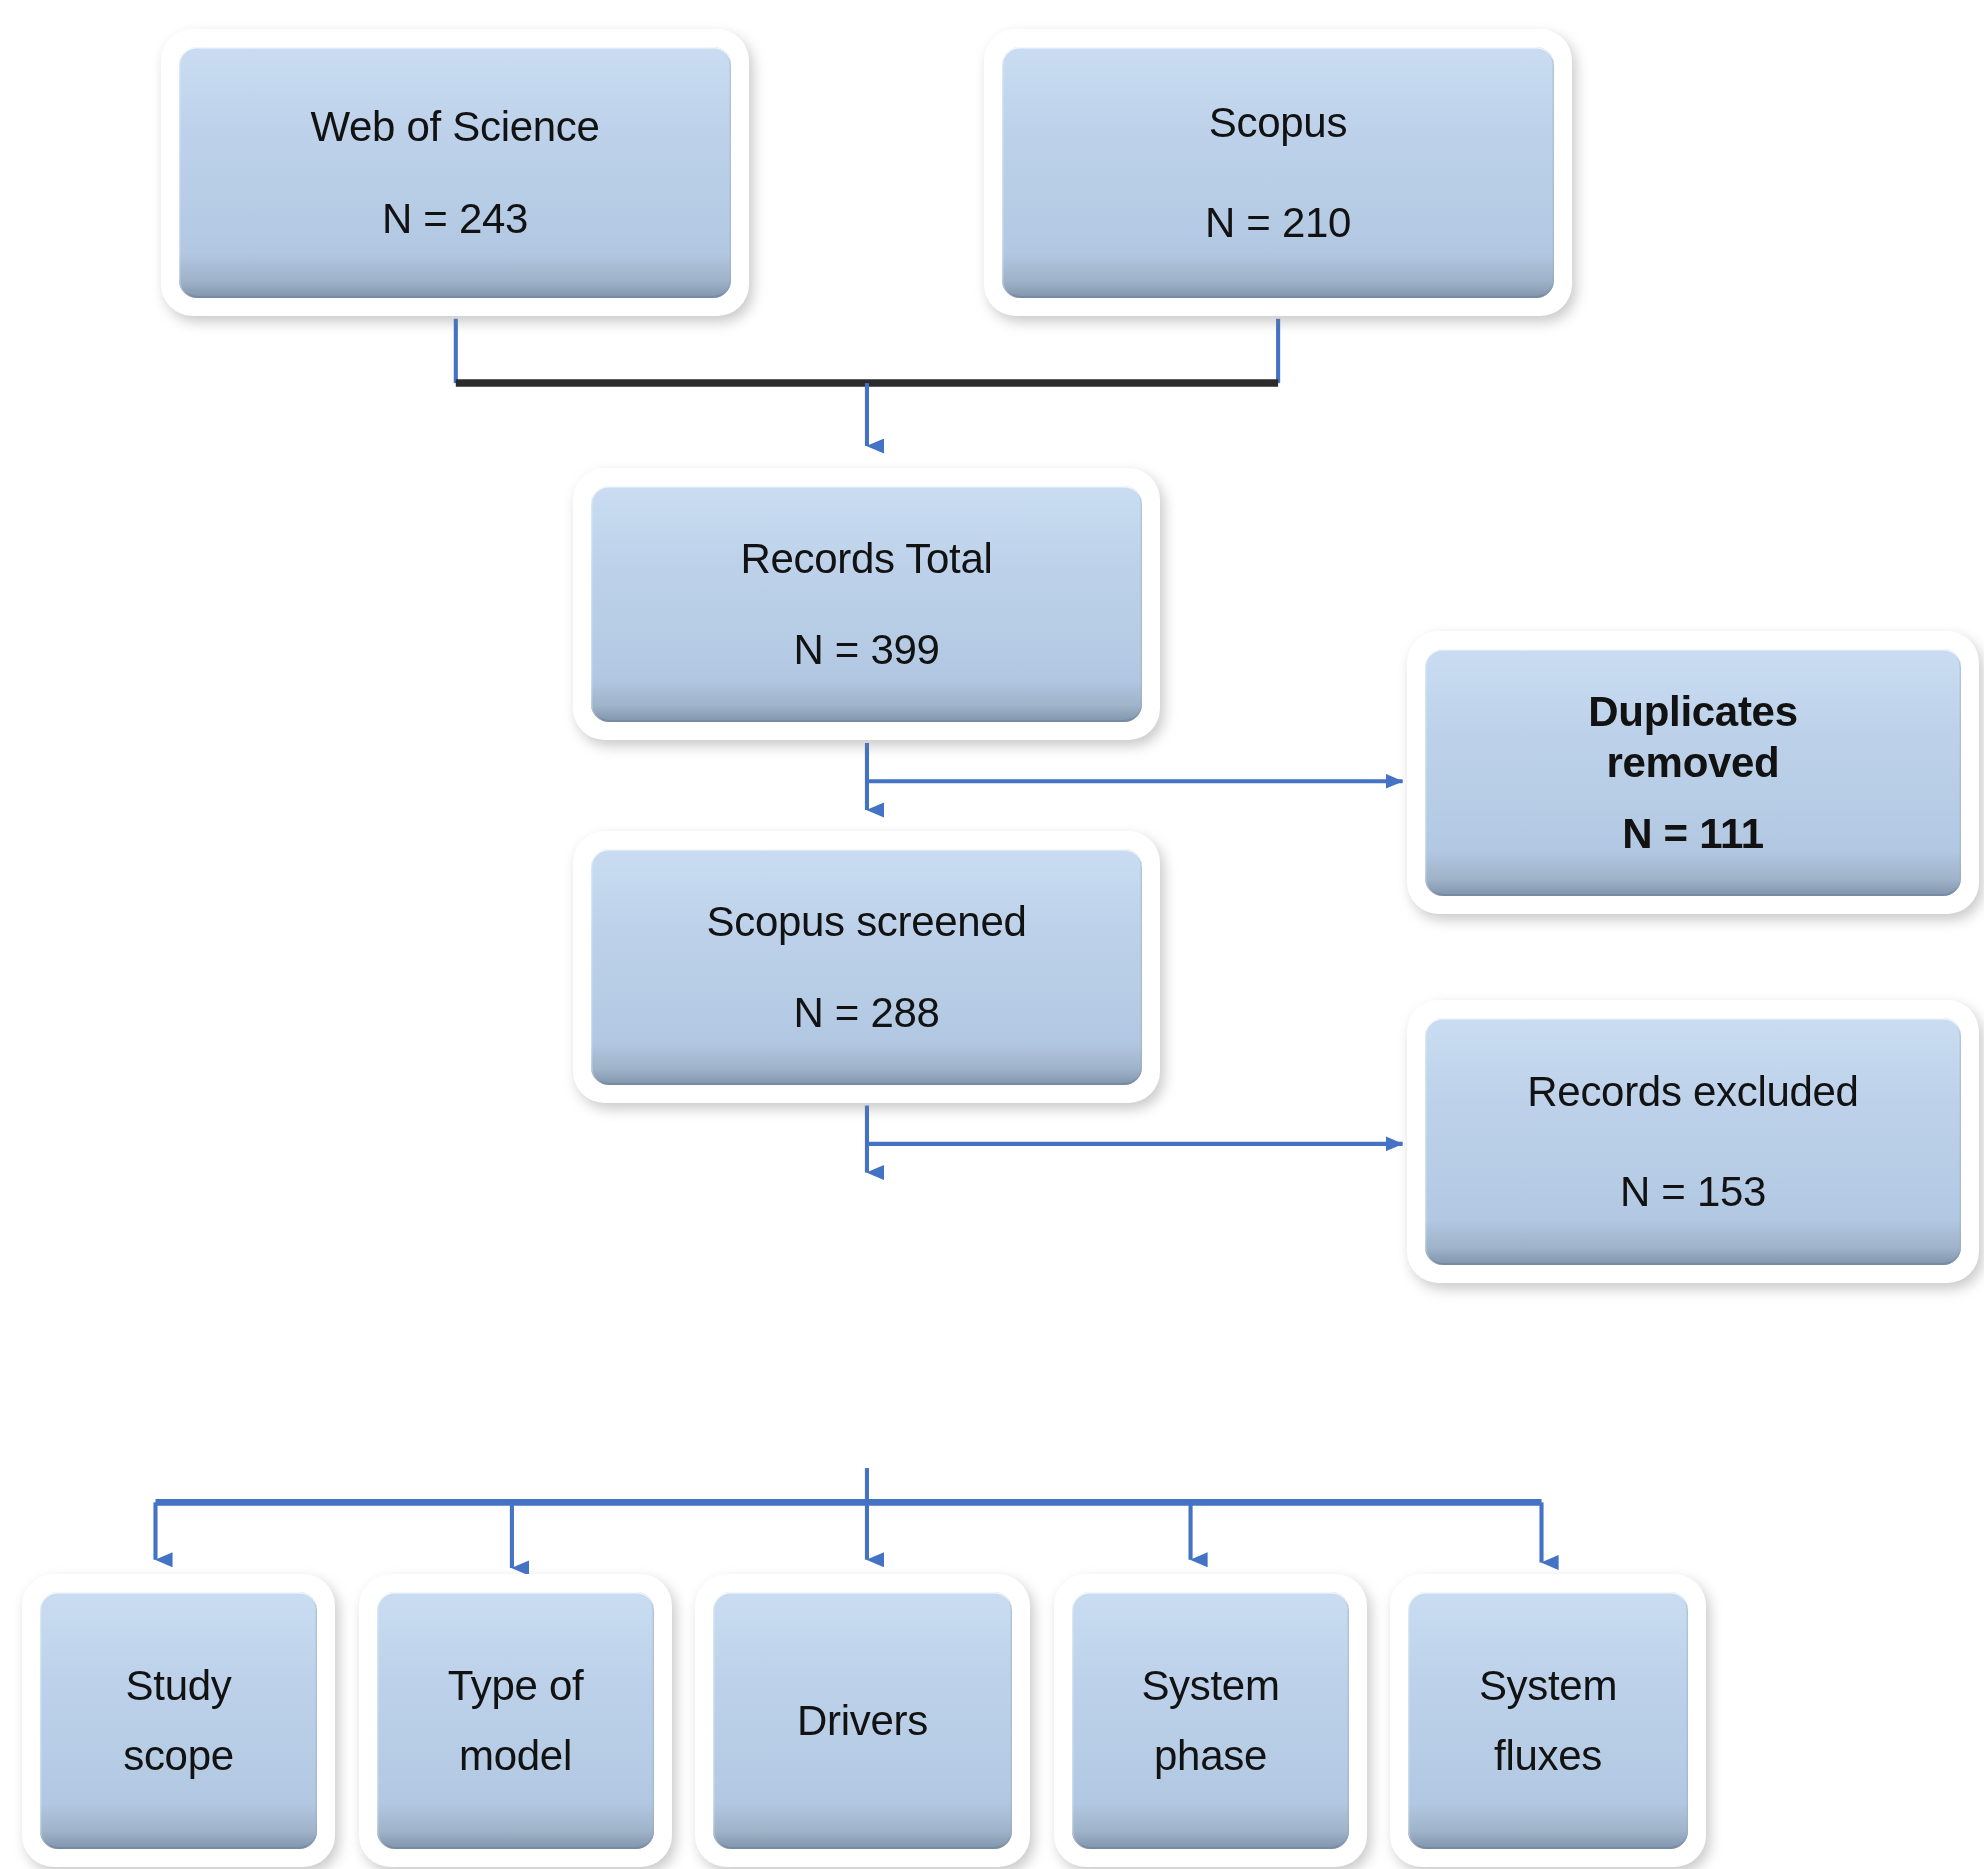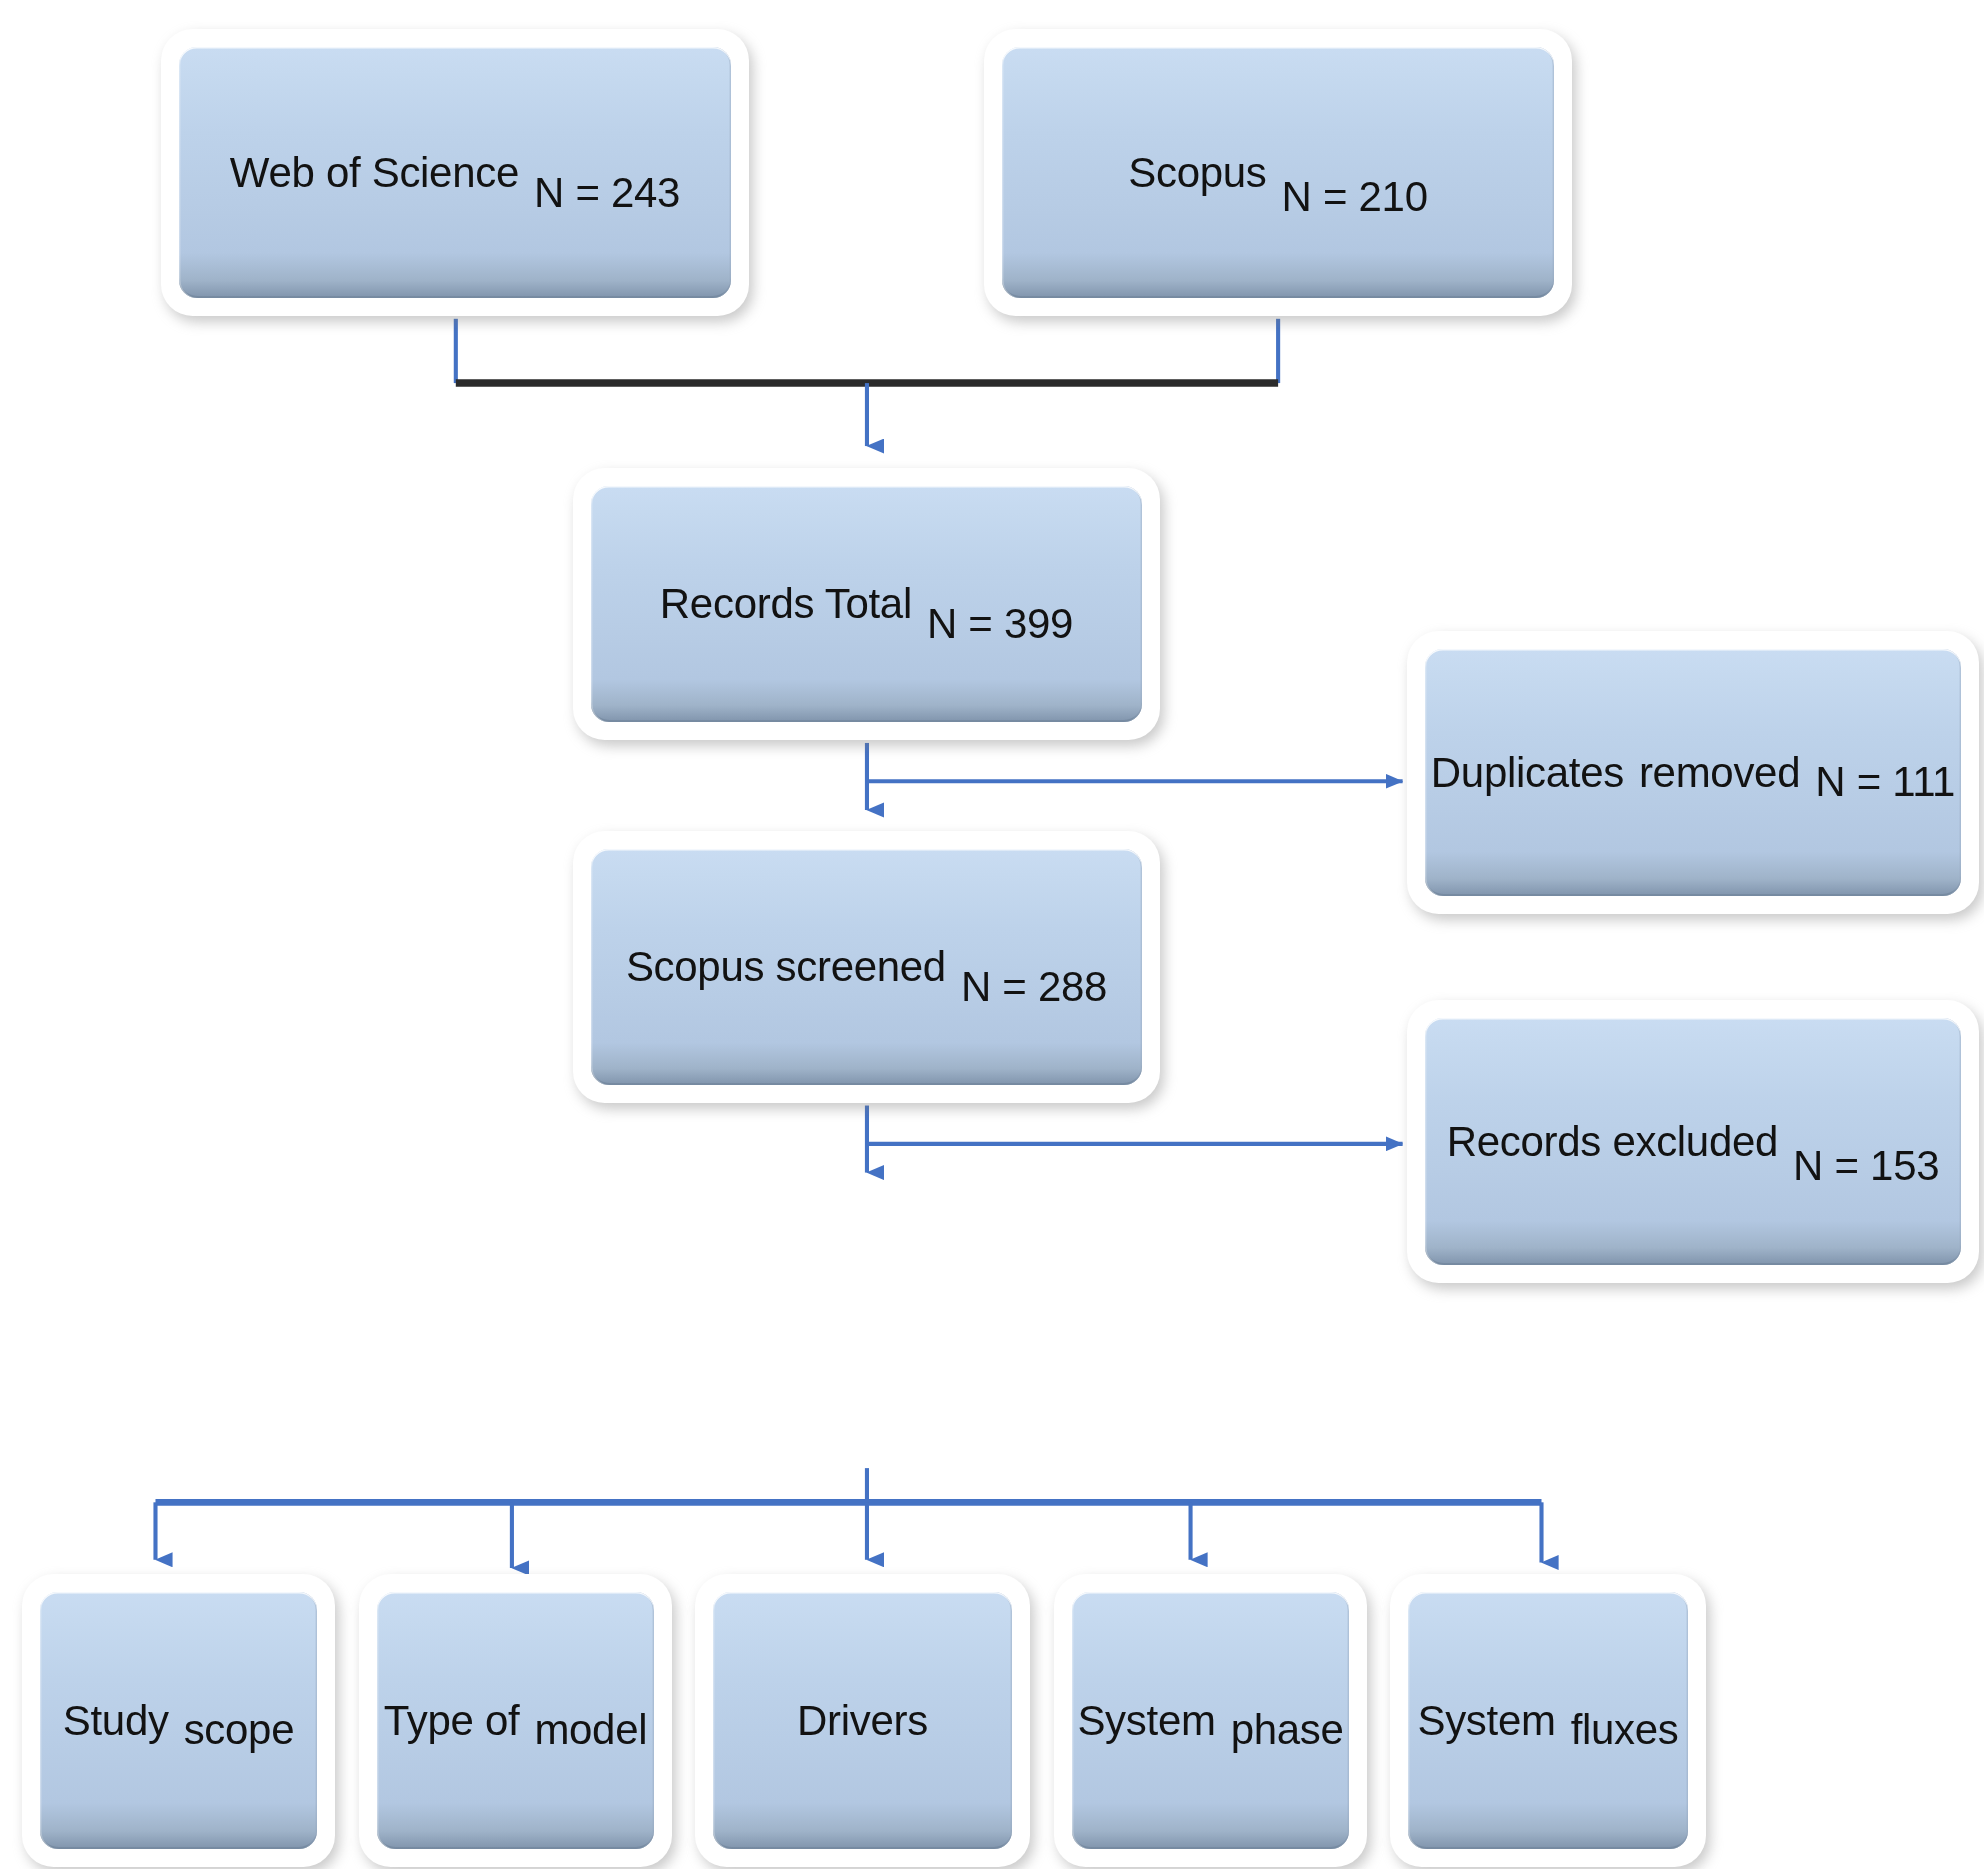--- a/index.html
+++ b/index.html
@@ -53,47 +53,46 @@
         #b7cce5 62%,
         #b2c7e1 82%,
         #9fb3c9 93%,
         #8094ac 100%);
     box-shadow:
       inset 0 1.4px 0 rgba(255,255,255,0.80),
       inset 1.4px 0 0 rgba(255,255,255,0.35),
       inset -1.4px 0 0 rgba(150,168,190,0.45),
       inset 0 -2.1px 0 rgba(110,130,152,0.55);
     display: flex;
-    flex-direction: row;
+    flex-direction: column;
     align-items: center;
     justify-content: center;
     text-align: center;
     color: #121212;
     line-height: 1.22;
-    gap: 15px;
   }
   .node .inner .line1 {
     font-size: 42px;
     letter-spacing: -0.3px;
   }
   .node .inner .line2 {
     font-size: 42px;
     letter-spacing: -0.3px;
   }
   .gap-md .line2 { margin-top: 40px; text-align: right; }
   .gap-lg .line2 { margin-top: 48px; }
   .tight .line1,
   .tight .line2 { font-size: 41px; }
   .tight .line2 { margin-top: 19px; }
 
   
   #node-wos          { left: 161px;  top: 29px;   width: 588px;  height: 287px; }
   #node-scopus       { left: 984px; top: 29px;   width: 588px;  height: 287px; }
   #node-total        { left: 573px;  top: 468px;  width: 587px;  height: 272px; }
-  #node-duplicates   { left: 1407px; top: 631px;  width: 572px;  height: 283px; }
+  #node-duplicates   { left: 1407px; top: 631px;  width: 572px;  height: 283px; font-weight: bold; }
   #node-screened     { left: 573px;  top: 831px; width: 587px;  height: 272px; }
   #node-excluded     { left: 1407px; top: 1000px; width: 572px;  height: 283px; }
   #node-reviewed     { left: 573px;  top: 1193px; width: 587px;  height: 272px; }
 
   #node-scope        { left: 22px;   top: 1574px; width: 313px;  height: 293px; }
   #node-typemodel    { left: 359px;  top: 1574px; width: 313px;  height: 293px; }
   #node-drivers      { left: 695px; top: 1574px; width: 335px;  height: 293px; }
   #node-sysphase     { left: 1054px; top: 1574px; width: 313px;  height: 293px; }
   #node-sysfluxes    { left: 1390px; top: 1574px; width: 316px;  height: 293px; }
 </style>

